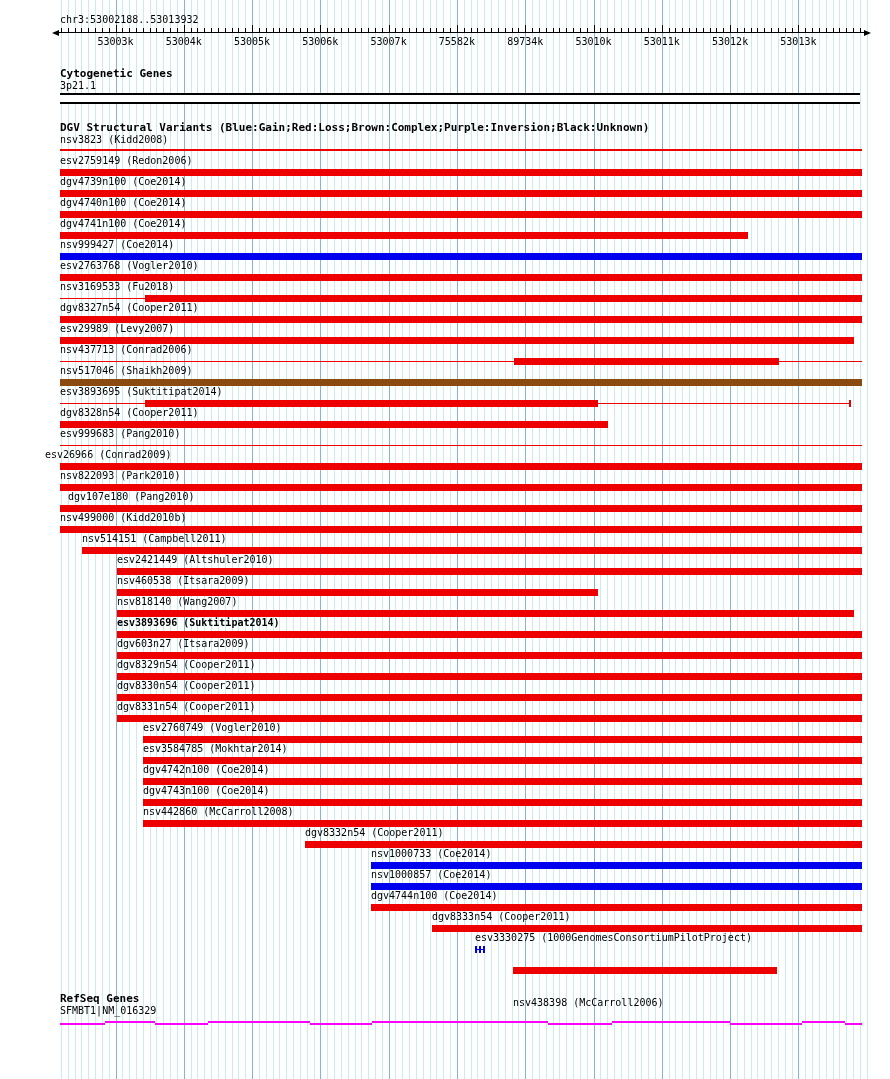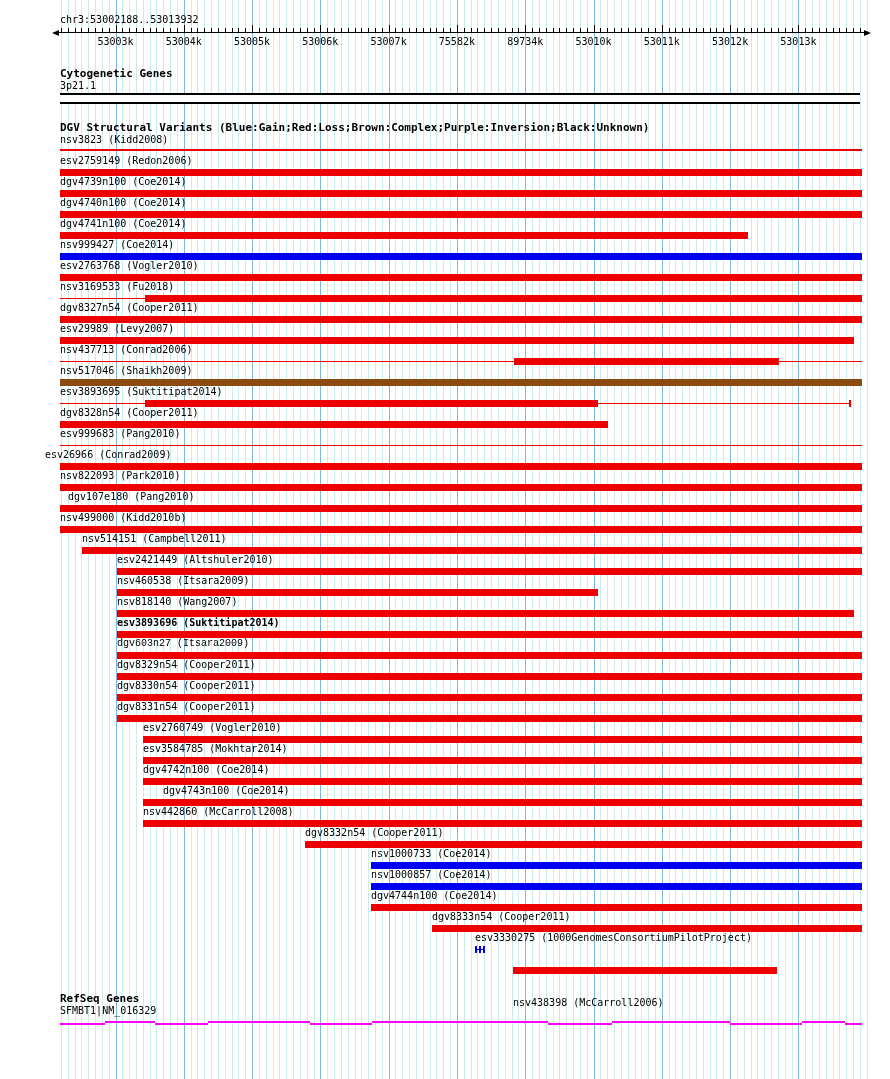--- a/index.html
+++ b/index.html
@@ -381,21 +381,21 @@
       </div>
       <div class="abs">
         <div class="abs txt" style="left: 117px; top: 596px;">nsv818140 (Wang2007)</div>
         <div class="bar" style="left: 117px; top: 610px; width: 737px; height: 7px; background: rgb(238, 0, 0);"></div>
       </div>
       <div class="abs">
         <div class="abs txt" style="left: 117px; top: 617px; font-weight: bold;">esv3893696 (Suktitipat2014)</div>
         <div class="bar" style="left: 117px; top: 631px; width: 745px; height: 7px; background: rgb(238, 0, 0);"></div>
       </div>
       <div class="abs">
-        <div class="abs txt" style="left: 117px; top: 638px; font-family: Liberation Mono, monospace;">dgv603n27 (Itsara2009)</div>
+        <div class="abs txt" style="left: 117px; top: 638px;">dgv603n27 (Itsara2009)</div>
         <div class="bar" style="left: 117px; top: 652px; width: 745px; height: 7px; background: rgb(238, 0, 0);"></div>
       </div>
       <div class="abs">
         <div class="abs txt" style="left: 117px; top: 659px;">dgv8329n54 (Cooper2011)</div>
         <div class="bar" style="left: 117px; top: 673px; width: 745px; height: 7px; background: rgb(238, 0, 0);"></div>
       </div>
       <div class="abs">
         <div class="abs txt" style="left: 117px; top: 680px;">dgv8330n54 (Cooper2011)</div>
         <div class="bar" style="left: 117px; top: 694px; width: 745px; height: 7px; background: rgb(238, 0, 0);"></div>
       </div>
@@ -409,21 +409,21 @@
       </div>
       <div class="abs">
         <div class="abs txt" style="left: 143px; top: 743px;">esv3584785 (Mokhtar2014)</div>
         <div class="bar" style="left: 143px; top: 757px; width: 719px; height: 7px; background: rgb(238, 0, 0);"></div>
       </div>
       <div class="abs">
         <div class="abs txt" style="left: 143px; top: 764px;">dgv4742n100 (Coe2014)</div>
         <div class="bar" style="left: 143px; top: 778px; width: 719px; height: 7px; background: rgb(238, 0, 0);"></div>
       </div>
       <div class="abs">
-        <div class="abs txt" style="left: 143px; top: 785px; margin-left: 20px;">dgv4743n100 (Coe2014)</div>
+        <div class="abs txt" style="left: 143px; top: 785px;">dgv4743n100 (Coe2014)</div>
         <div class="bar" style="left: 143px; top: 799px; width: 719px; height: 7px; background: rgb(238, 0, 0);"></div>
       </div>
       <div class="abs">
         <div class="abs txt" style="left: 143px; top: 806px;">nsv442860 (McCarroll2008)</div>
         <div class="bar" style="left: 143px; top: 820px; width: 719px; height: 7px; background: rgb(238, 0, 0);"></div>
       </div>
       <div class="abs">
         <div class="abs txt" style="left: 305px; top: 827px;">dgv8332n54 (Cooper2011)</div>
         <div class="bar" style="left: 305px; top: 841px; width: 557px; height: 7px; background: rgb(238, 0, 0);"></div>
       </div>

